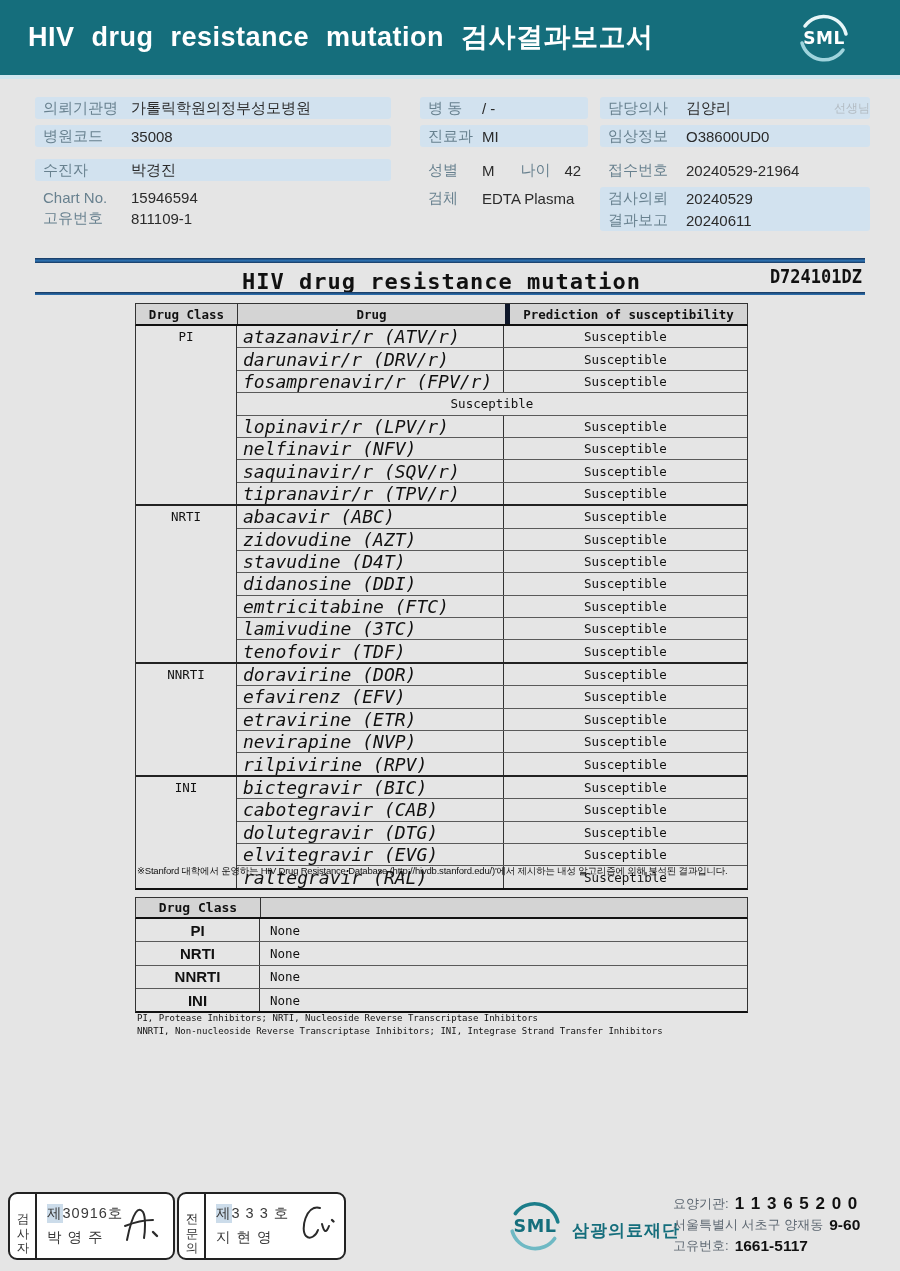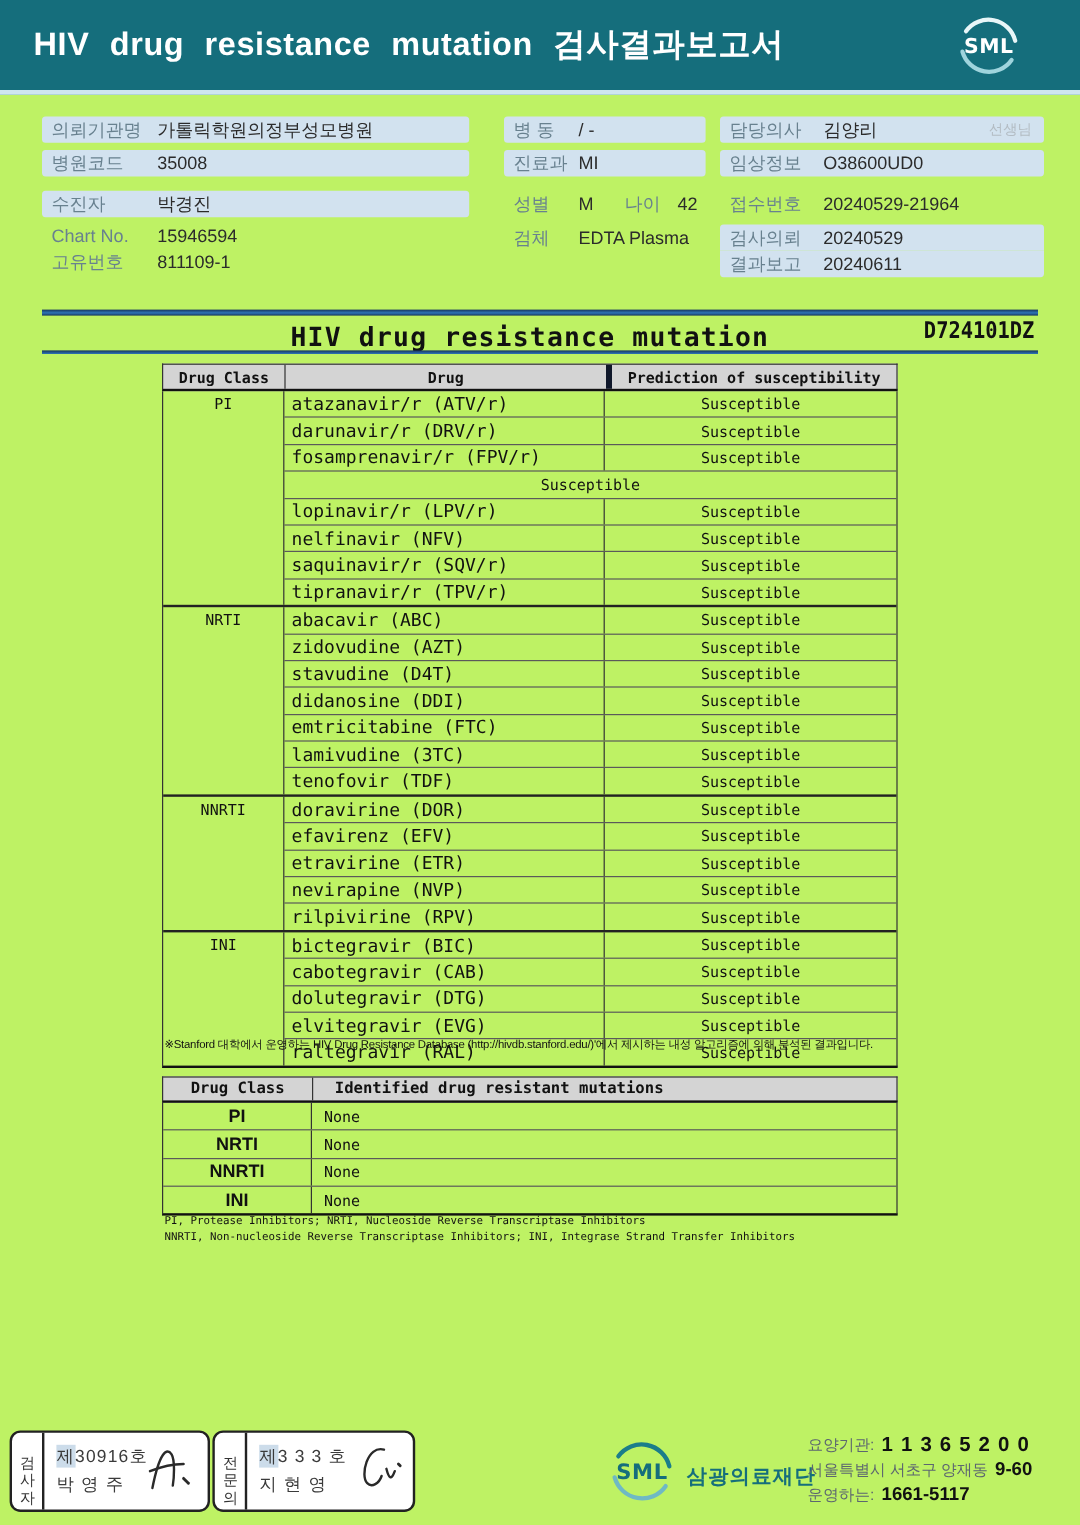--- a/index.html
+++ b/index.html
@@ -1,16 +1,16 @@
 <!DOCTYPE html>
 <html><head>
 <meta charset="utf-8">
 <style>
   html,body{margin:0;padding:0;background:#fff;}
-  .page{position:relative;width:900px;height:1271px;background:#bef264;overflow:hidden;
+  .page{position:relative;width:900px;height:1271px;background:#e5e5e5;overflow:hidden;
         font-family:"Liberation Sans","DejaVu Sans",sans-serif;color:#2f2f2f;}
 
   
   .hdr{position:absolute;top:0;left:0;width:900px;height:75px;background:#156e7c;
        border-bottom:4px solid #cfe6ef;}
   .hdr-title{position:absolute;left:28px;top:0;height:75px;line-height:75px;
        color:#fff;font-size:27px;font-weight:bold;word-spacing:9px;letter-spacing:.5px;}
   .hdr-logo{position:absolute;right:48px;top:9px;}
 
   
@@ -24,21 +24,21 @@
   .band{background:#d2e2ef;border-radius:3px;}
   .info-row{padding-left:8px;}
   .col1 .lbl{width:88px;}
   .col2 .lbl{width:54px;}
   .col3 .lbl{width:78px;}
   .col .info-row:nth-child(3){margin-top:12px;}
   .col1 .info-row:nth-child(4),.col1 .info-row:nth-child(5){margin-bottom:0;height:21px;}
   .col3 .info-row:nth-child(4),.col3 .info-row:nth-child(5){margin-bottom:0;height:22px;}
   .col3 .info-row:nth-child(4){border-radius:3px 3px 0 0;}
   .col3 .info-row:nth-child(5){border-radius:0 0 3px 3px;}
-  .suffix{margin-left:auto;padding-right:10px;color:#b3bcc3;font-size:12px;}
+  .suffix{margin-left:auto;color:#b3bcc3;font-size:12px;}
   .lbl2{color:#68818f;margin-left:26px;margin-right:14px;}
 
   
   .rule-top{position:absolute;left:35px;top:258px;width:830px;height:5px;
       background:linear-gradient(180deg,#17365d 0%,#2e75b6 55%,#17365d 100%);}
   .sec-title{position:absolute;left:135px;top:269px;width:613px;text-align:center;
       font-family:"DejaVu Sans Mono",monospace;font-weight:bold;font-size:22px;letter-spacing:1px;color:#111;}
   .sec-code{position:absolute;right:38px;top:266px;
       font-family:"DejaVu Sans Mono",monospace;font-weight:bold;font-size:17px;color:#111;transform:scaleY(1.12);}
   .rule-bot{position:absolute;left:35px;top:292px;width:830px;height:3px;
@@ -51,22 +51,22 @@
   .rt-head .h1{width:101px;border-right:1px solid #333;display:flex;align-items:center;justify-content:center;}
   .rt-head .h2{width:267px;border-right:5px solid #0f172a;display:flex;align-items:center;justify-content:center;}
   .rt-head .h3{flex:1;display:flex;align-items:center;justify-content:center;}
   .rt-body{border-left:1px solid #333;border-right:1px solid #333;border-bottom:2px solid #111;}
   .group{display:flex;border-top:2px solid #222;}
   .group:first-child{border-top:none;}
   .gclass{width:101px;border-right:1px solid #333;text-align:center;font-size:12.5px;padding-top:3px;color:#111;box-sizing:border-box;}
   .grows{flex:1;}
   .drow{display:flex;height:21.4px;border-top:1px solid #5a5a5a;}
   .drow:first-child{border-top:none;}
-  .dname{width:267px;border-right:1px solid #333;padding-left:6px;font-size:15px;
-      display:flex;align-items:center;color:#111;box-sizing:border-box;}
+  .dname{width:267px;border-right:1px solid #333;padding-left:6px;font-size:18px;
+      display:flex;align-items:center;color:#111;box-sizing:border-box;font-style:italic;}
   .dpred{flex:1;display:flex;align-items:center;justify-content:center;font-size:12.5px;color:#111;}
 
   .footnote{position:absolute;left:137px;top:864px;width:611px;font-size:9.5px;line-height:1.4;
       color:#111;letter-spacing:-0.2px;}
 
   
   .mtable{position:absolute;left:135px;top:897px;width:613px;}
   .mt-head{display:flex;height:22px;background:#d4d4d4;border:1px solid #333;border-bottom:2px solid #111;
       font-family:"DejaVu Sans Mono",monospace;font-weight:bold;font-size:13px;box-sizing:border-box;color:#111;}
   .mt-head .h1{width:124px;border-right:1px solid #333;display:flex;align-items:center;justify-content:center;}
@@ -316,21 +316,20 @@
             </div>
           </div>
         </div>
       </div>
   </div>
   <div class="footnote">※Stanford 대학에서 운영하는 HIV Drug Resistance Database (http://hivdb.stanford.edu/)'에서 제시하는 내성 알고리즘에 의해 분석된 결과입니다.</div>
 
   <div class="mtable">
     <div class="mt-head">
       <div class="h1">Drug Class</div>
-      <div class="h2">Identified drug resistant mutations</div>
     </div>
     <div class="mt-body" id="mut-body">
         <div class="mrow">
           <div class="mclass">PI</div>
           <div class="mmut">None</div>
         </div>
         <div class="mrow">
           <div class="mclass">NRTI</div>
           <div class="mmut">None</div>
         </div>
@@ -392,18 +391,18 @@
   <div class="f-contact">
     <div class="fc-line">
       <span class="fc-lbl">요양기관:</span>
       <span class="fc-big">1 1 3 6 5 2 0 0</span>
     </div>
     <div class="fc-line">
       <span class="fc-lbl">서울특별시 서초구 양재동</span>
       <span class="fc-mid">9-60</span>
     </div>
     <div class="fc-line">
-      <span class="fc-lbl">운영하는:</span>
+      <span class="fc-lbl">고유번호:</span>
       <span class="fc-mid">1661-5117</span>
     </div>
   </div>
 
 </div>
 
 </body></html>

